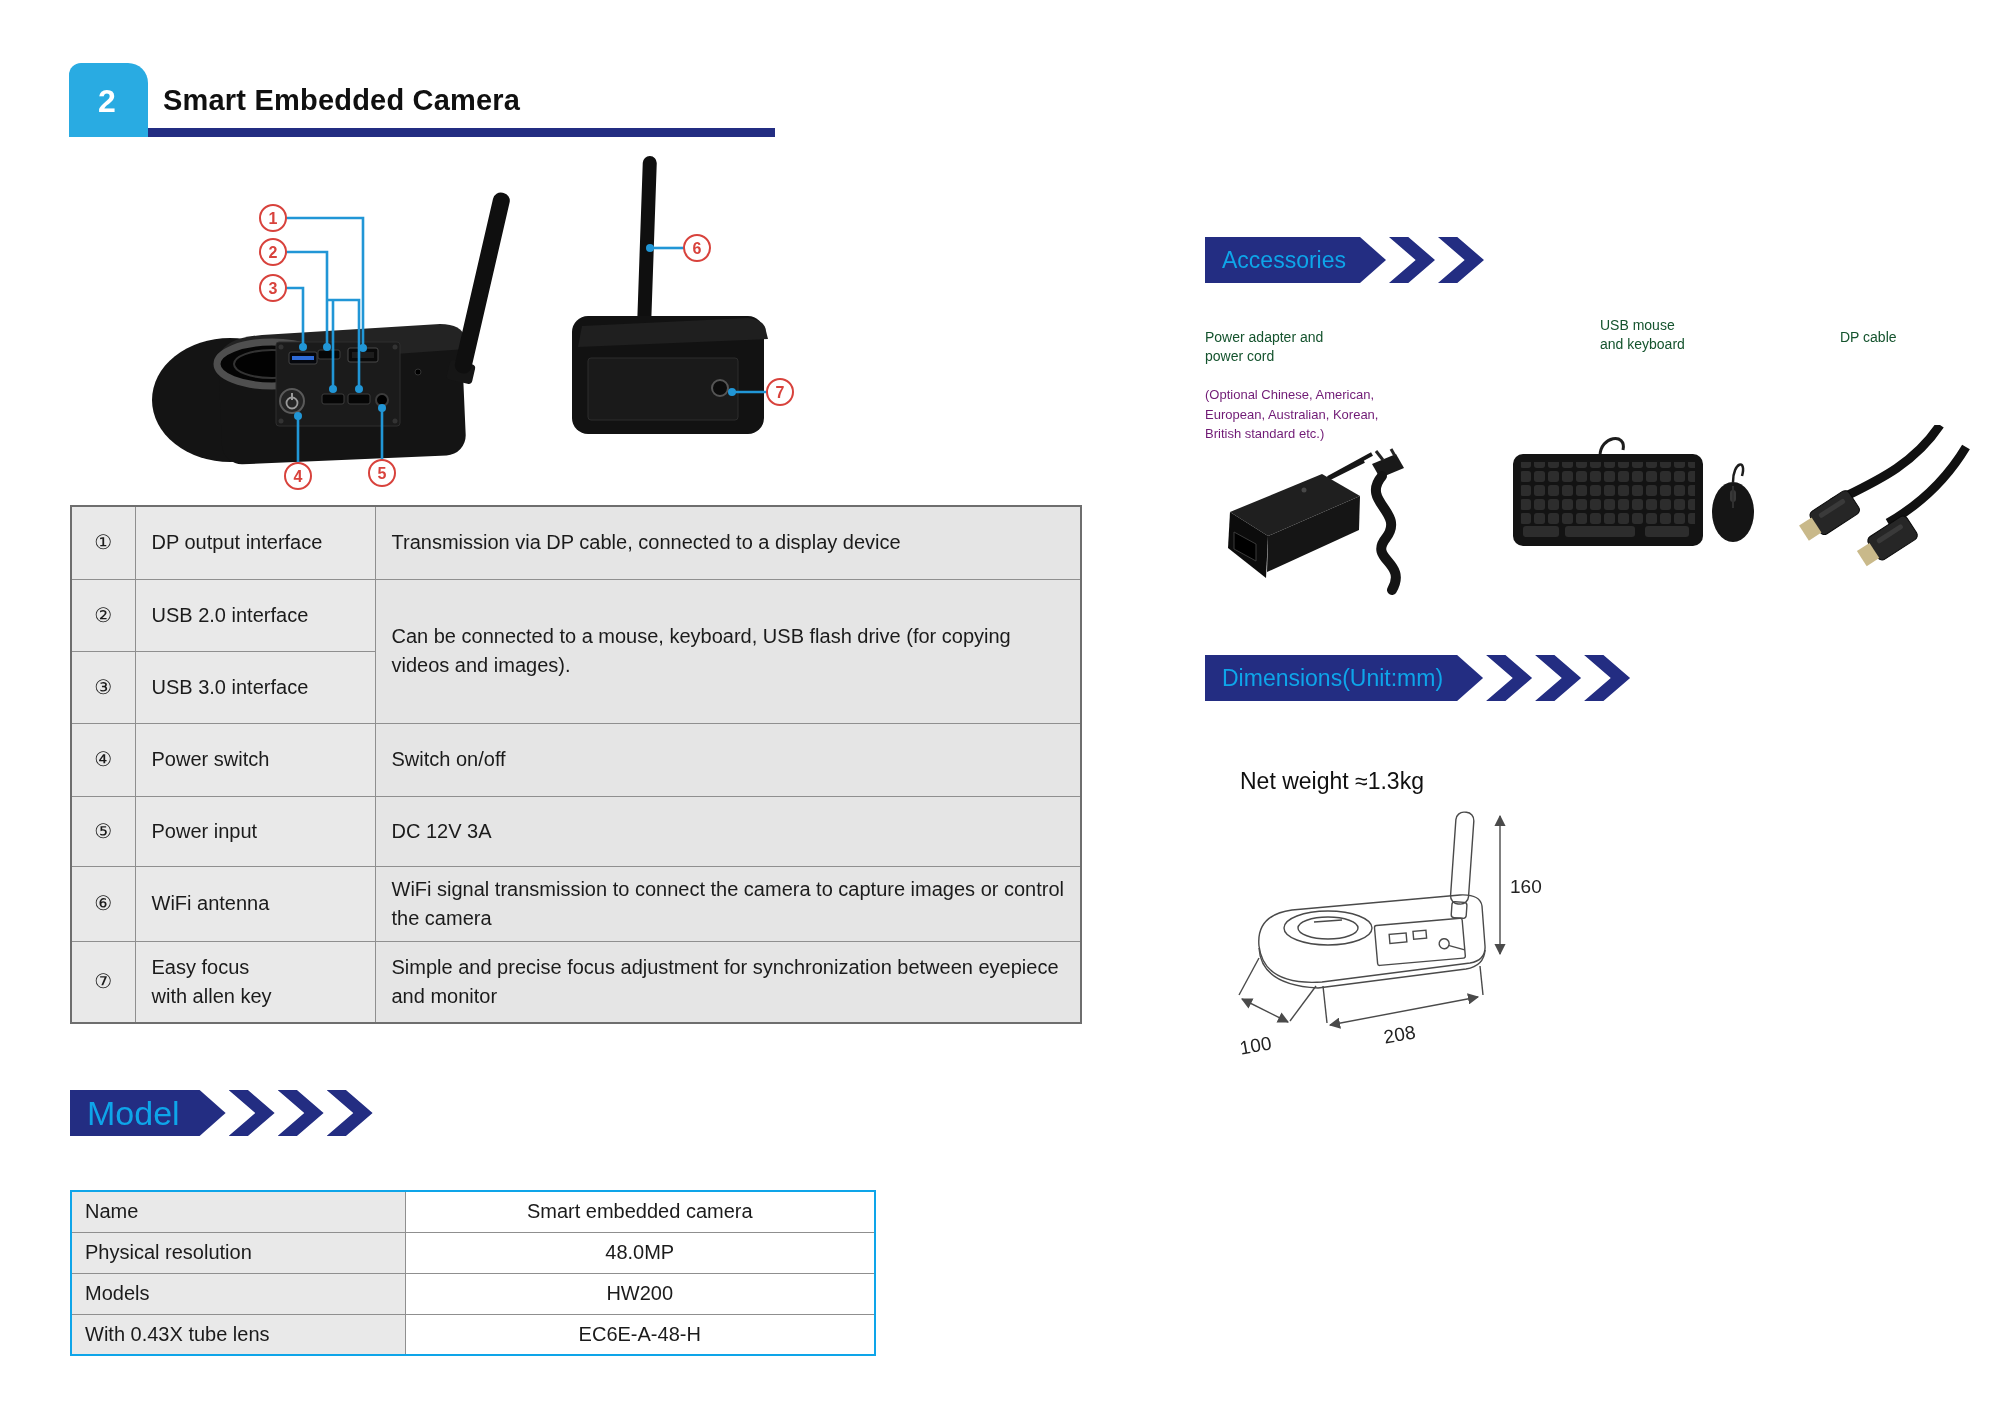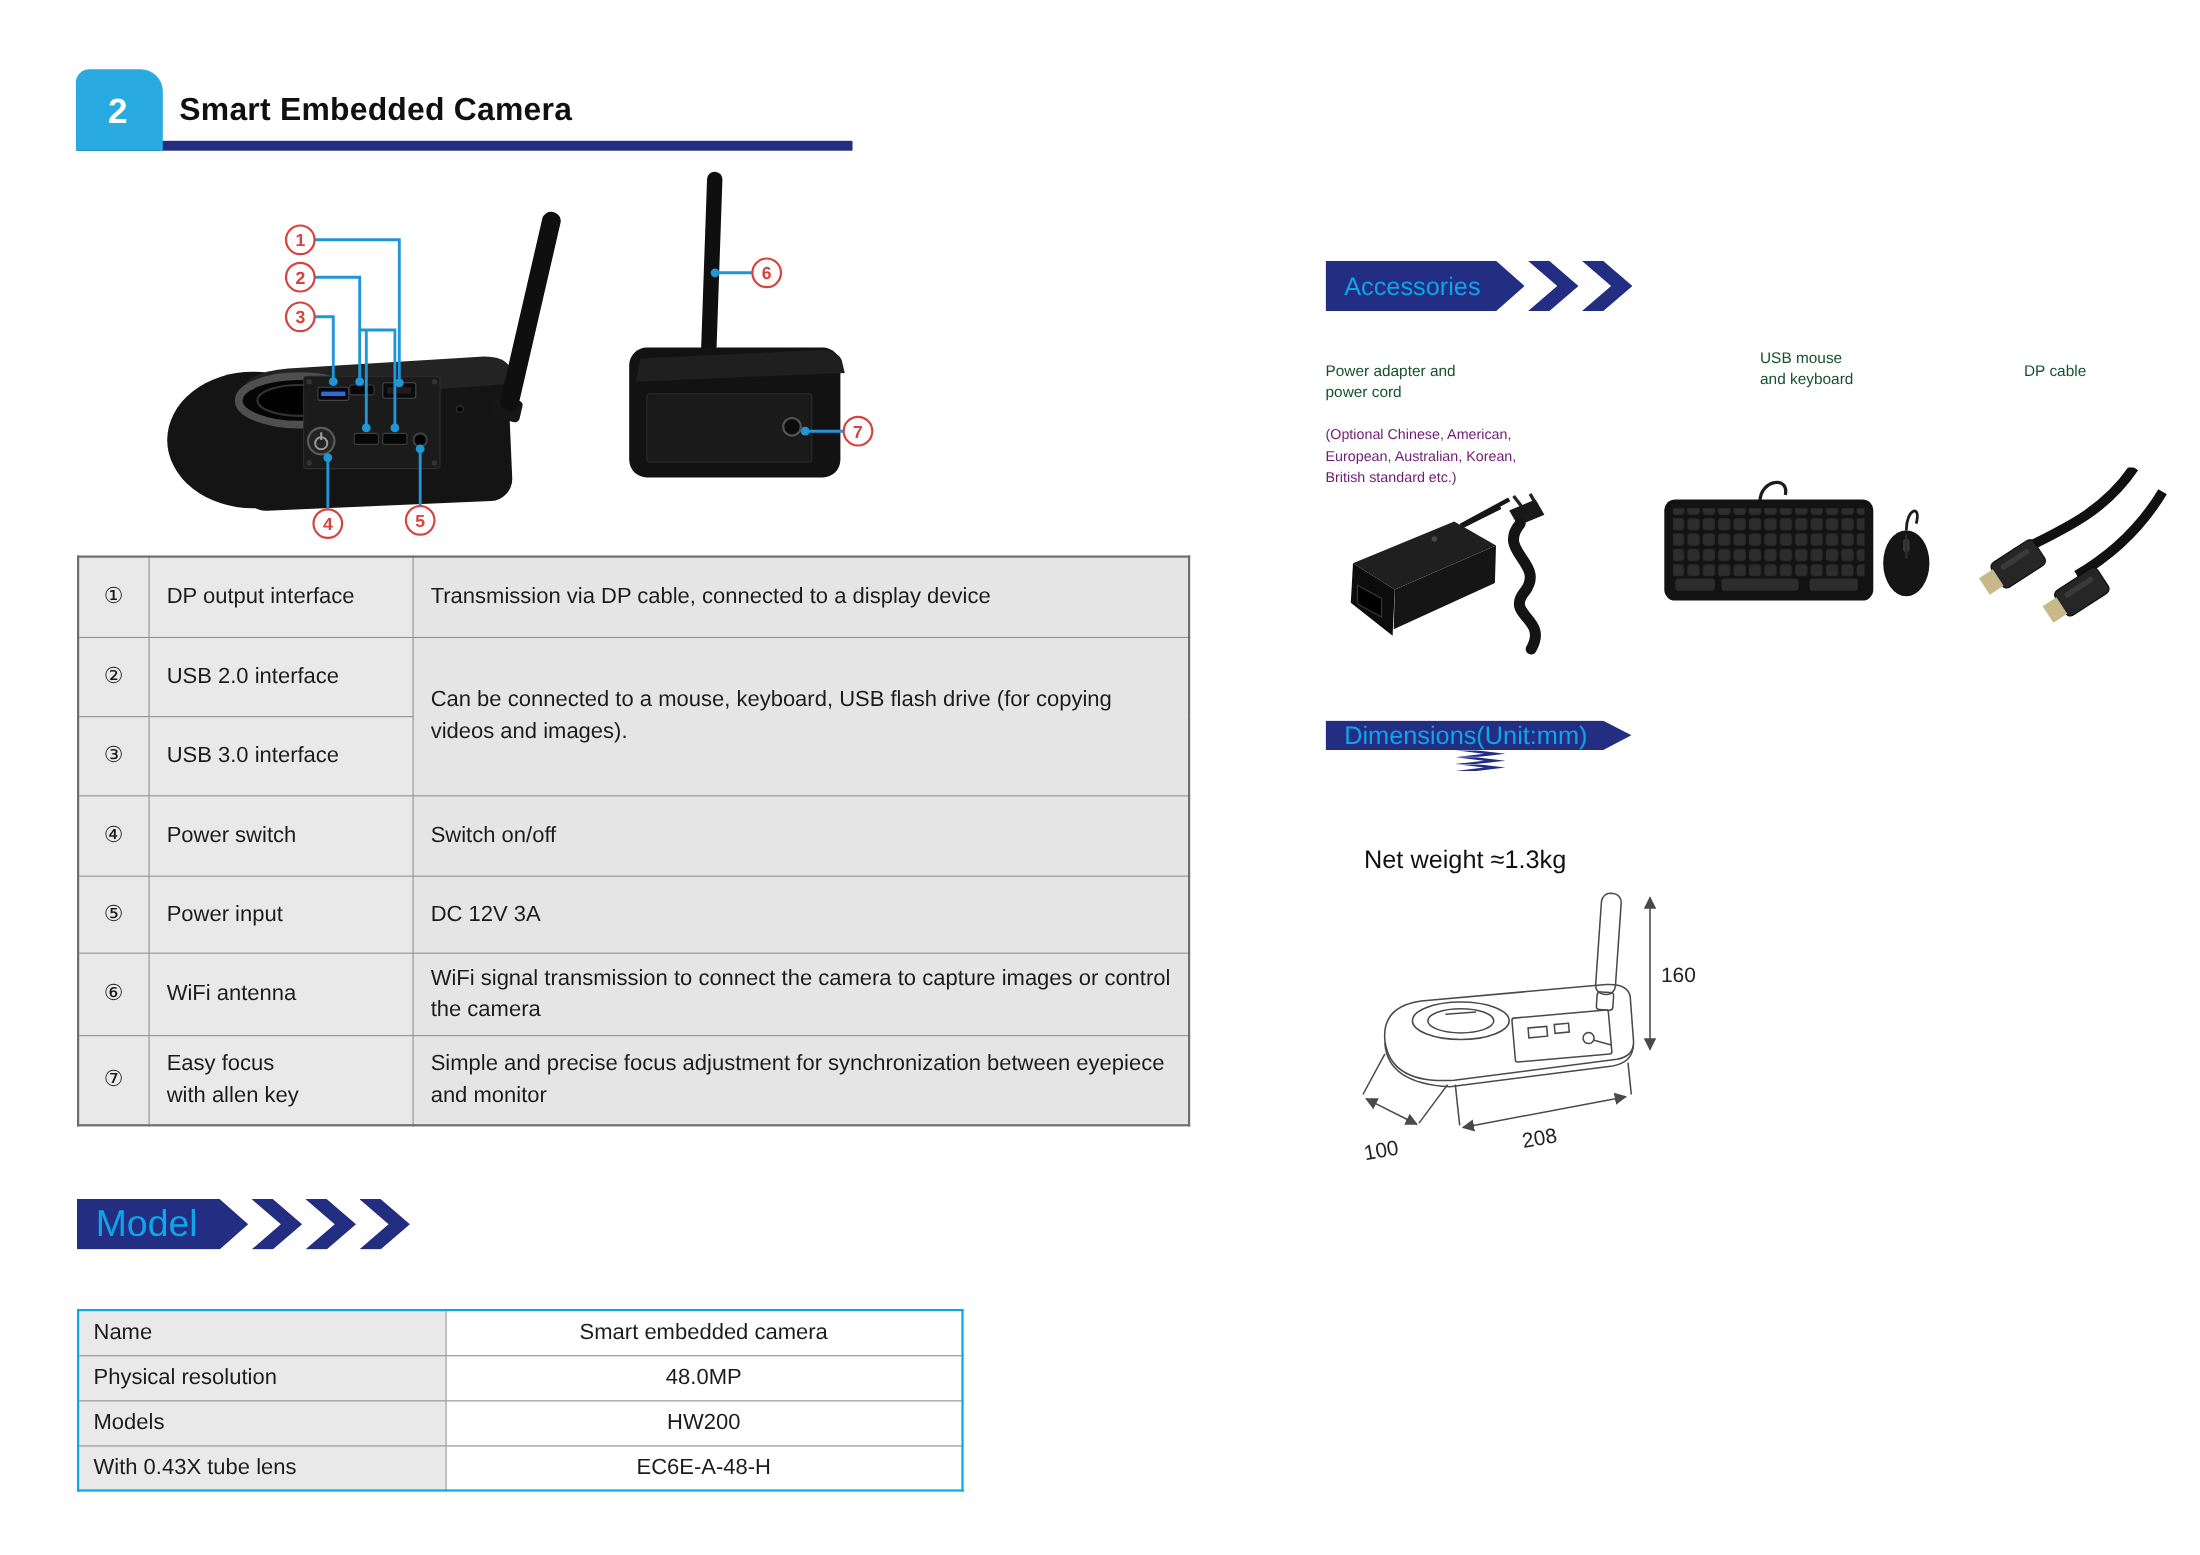--- a/index.html
+++ b/index.html
@@ -259,21 +259,21 @@
       <rect x="8" y="79" width="15" height="18" fill="#c9b98a"></rect>
       <rect x="30" y="80" width="30" height="5" rx="2" fill="#3a3a3a"></rect>
     </g>
     <g transform="rotate(-33 102 114)">
       <rect x="80" y="100" width="46" height="27" rx="5" fill="#262626" stroke="#0a0a0a"></rect>
       <rect x="66" y="105" width="15" height="18" fill="#c9b98a"></rect>
       <rect x="88" y="106" width="30" height="5" rx="2" fill="#3a3a3a"></rect>
     </g>
   </svg>
 
-  <div class="abs banner" style="left:1205px; top:655px;flex-direction:column;">
+  <div class="abs banner" style="left:1205px; top:655px;">
     <div class="flag">Dimensions(Unit:mm)</div>
     <div class="chev"></div>
     <div class="chev"></div>
     <div class="chev"></div>
   </div>
 
   <div class="abs netweight" style="left:1240px; top:752px;">Net weight ≈1.3kg</div>
 
   <svg class="abs" style="left:1228px; top:798px;" width="340" height="280" viewBox="0 0 340 280">
     <defs>

